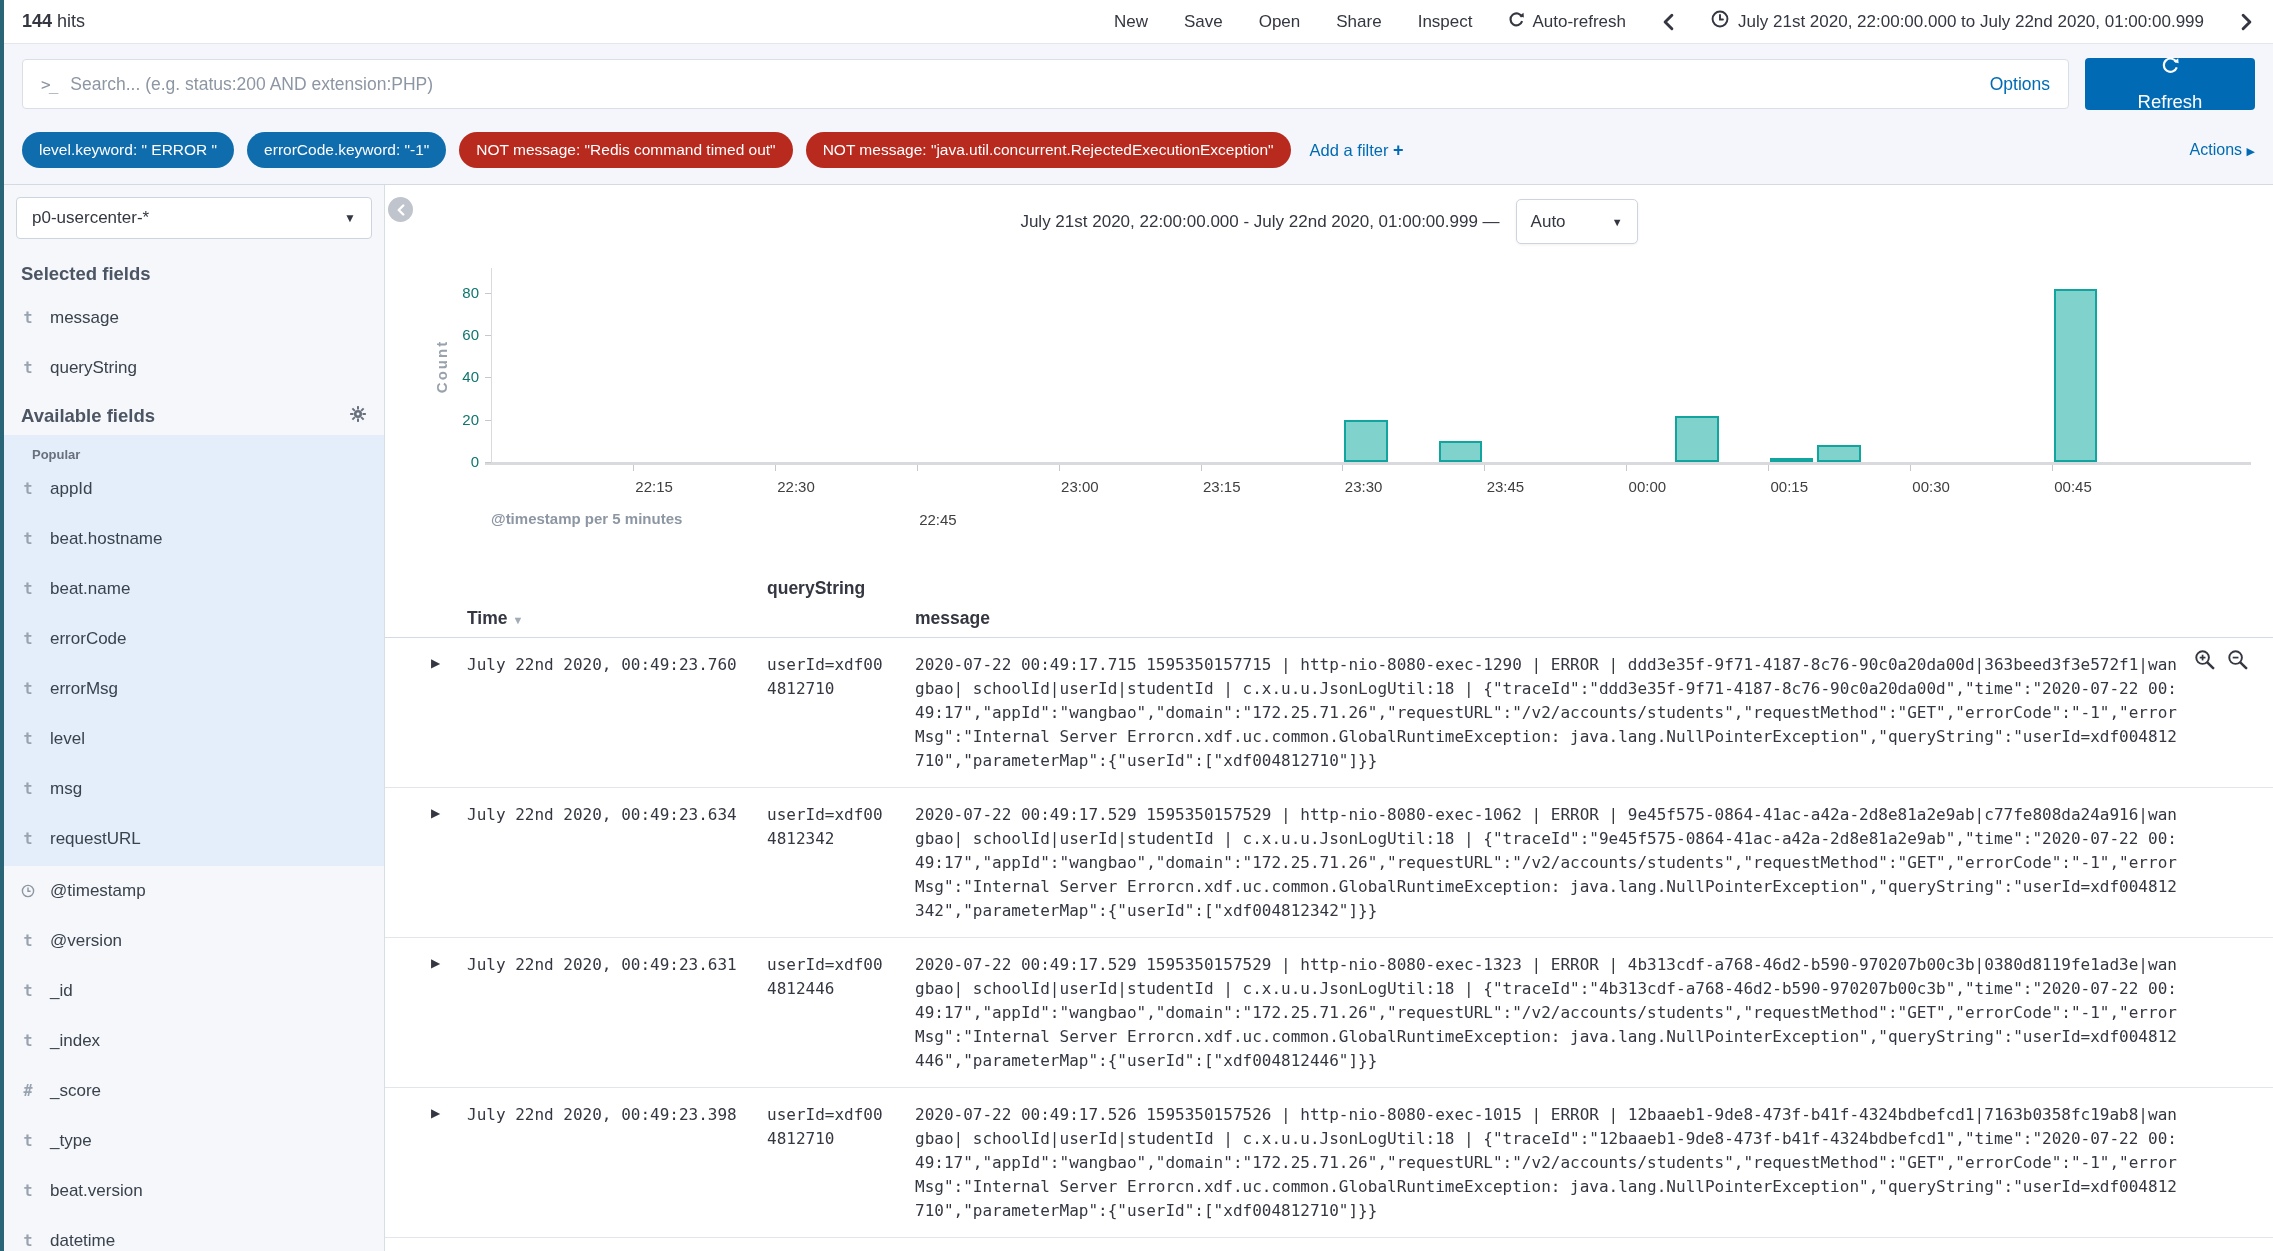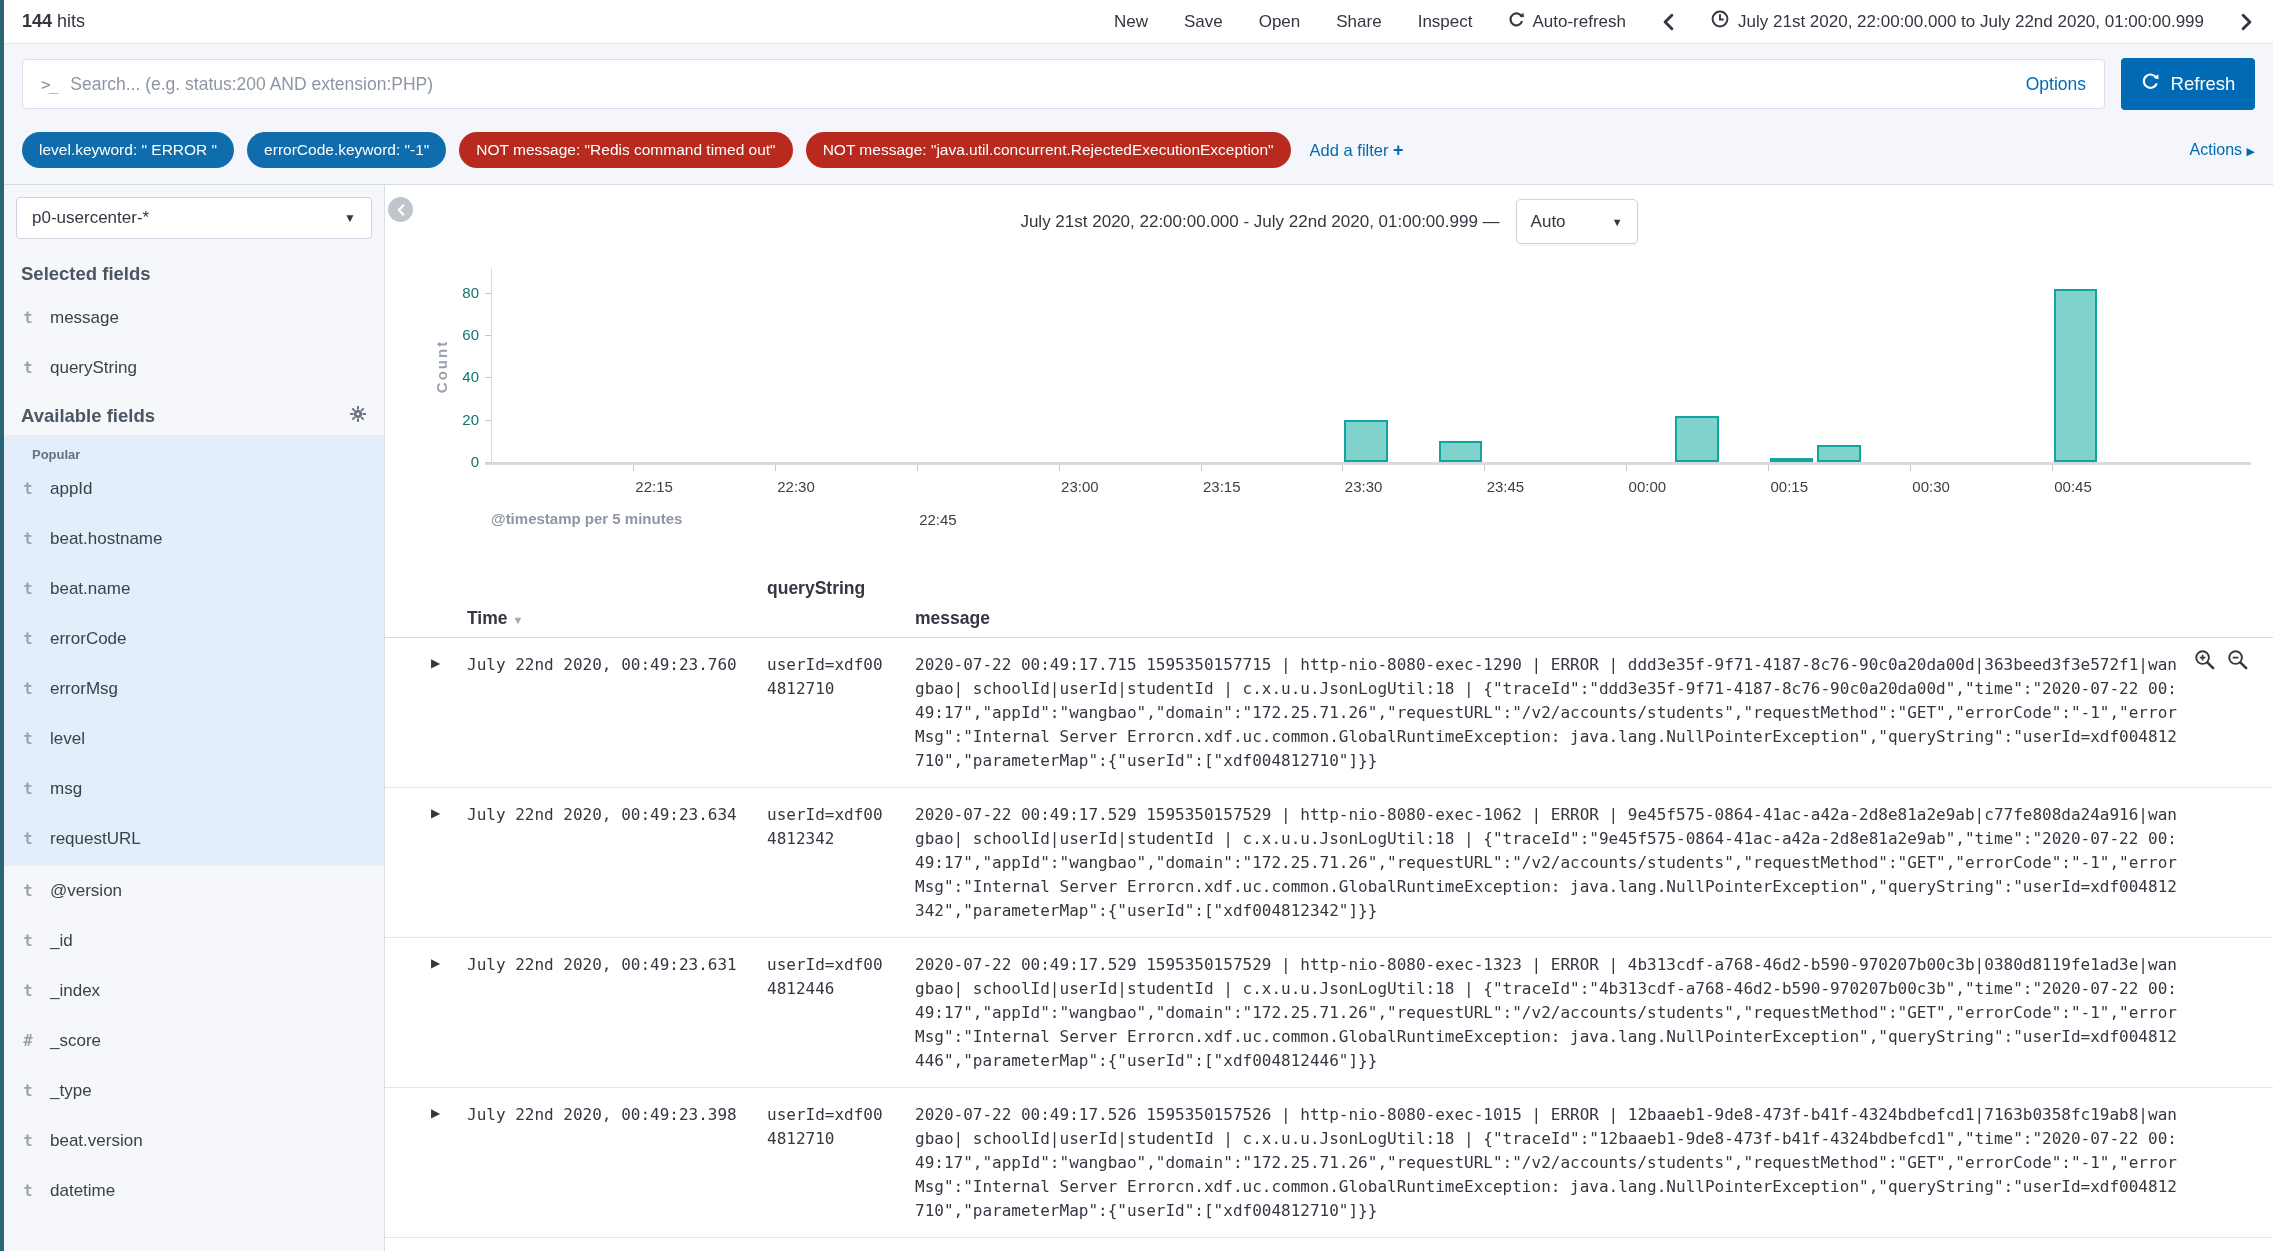--- a/index.html
+++ b/index.html
@@ -23,23 +23,23 @@
 
   
   .searchrow { background: #f4f6fb; padding: 14px 18px; display: flex; gap: 16px; align-items: center; flex: 0 0 auto; }
   .searchbox { flex: 1; height: 50px; background: #fff; border: 1px solid #d9dee8; border-radius: 4px;
                display: flex; align-items: center; padding: 0 18px; gap: 14px; }
   .prompt { color: #8d96a3; font-family: "DejaVu Sans Mono", monospace; font-size: 16px; letter-spacing: -2px; }
   .searchbox input { flex: 1; border: none; outline: none; font-size: 17.5px; color: #343741;
                      font-family: "Liberation Sans", sans-serif; background: transparent; }
   .searchbox input::placeholder { color: #8d96a3; }
   .options-link { color: #006BB4; font-size: 17.5px; text-decoration: none; cursor: pointer; }
-  .refresh-btn { width: 134px; height: 52px; background: #006BB4; border: none; border-radius: 4px;
+  .refresh-btn { width: 170px; height: 52px; background: #006BB4; border: none; border-radius: 4px;
                  color: #fff; font-size: 18.5px; font-family: "Liberation Sans", sans-serif;
-                 display: flex; align-items: center; justify-content: center; gap: 11px; cursor: pointer; }
+                 display: flex; align-items: center; justify-content: center; gap: 11px; cursor: pointer; flex-direction: column; }
 
   
   .filterrow { background: #f4f6fb; border-bottom: 1px solid #d3dae6; padding: 8px 18px 16px;
                display: flex; align-items: center; gap: 13px; flex: 0 0 auto; }
   .pill { height: 36px; border-radius: 18px; padding: 0 17px; color: #fff; font-size: 15.5px;
           display: flex; align-items: center; white-space: nowrap; cursor: pointer; }
   .pill.include { background: #0f6cad; }
   .pill.exclude { background: #b8291e; }
   .add-filter { color: #006BB4; font-size: 16.5px; text-decoration: none; margin-left: 6px; cursor: pointer; }
   .add-filter b { font-size: 18px; }
@@ -255,20 +255,29 @@
               <span class="f-icon">t</span>
               <span>msg</span>
             </div>
             <div class="field-item">
               <span class="f-icon">t</span>
               <span>requestURL</span>
             </div>
           </div>
       </div>
       <div id="available-list">
+          <div class="field-item">
+            <span class="f-icon">
+              <svg width="16" height="16" viewBox="0 0 16 16">
+                <circle cx="8" cy="8" r="6.4" fill="none" stroke="#8d96a3" stroke-width="1.6"></circle>
+                <polyline points="8,4.6 8,8.3 10.4,8.3" fill="none" stroke="#8d96a3" stroke-width="1.6" stroke-linecap="round"></polyline>
+              </svg>
+            </span>
+            <span>@timestamp</span>
+          </div>
           <div class="field-item">
             <span class="f-icon">t</span>
             <span>@version</span>
           </div>
           <div class="field-item">
             <span class="f-icon">t</span>
             <span>_id</span>
           </div>
           <div class="field-item">
             <span class="f-icon">t</span>

